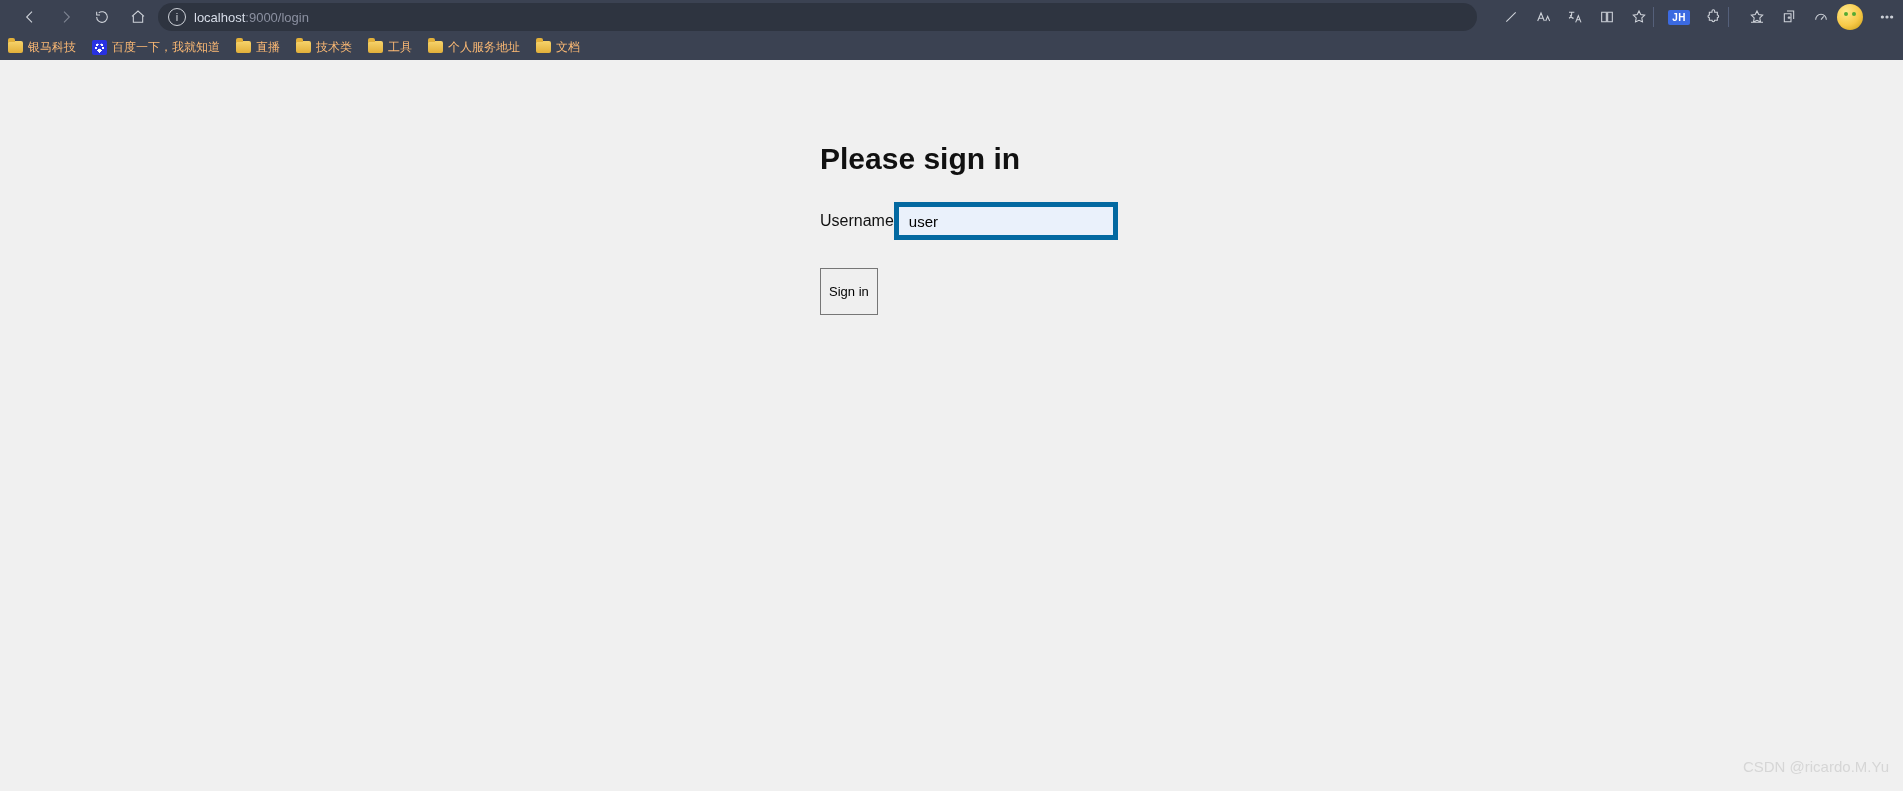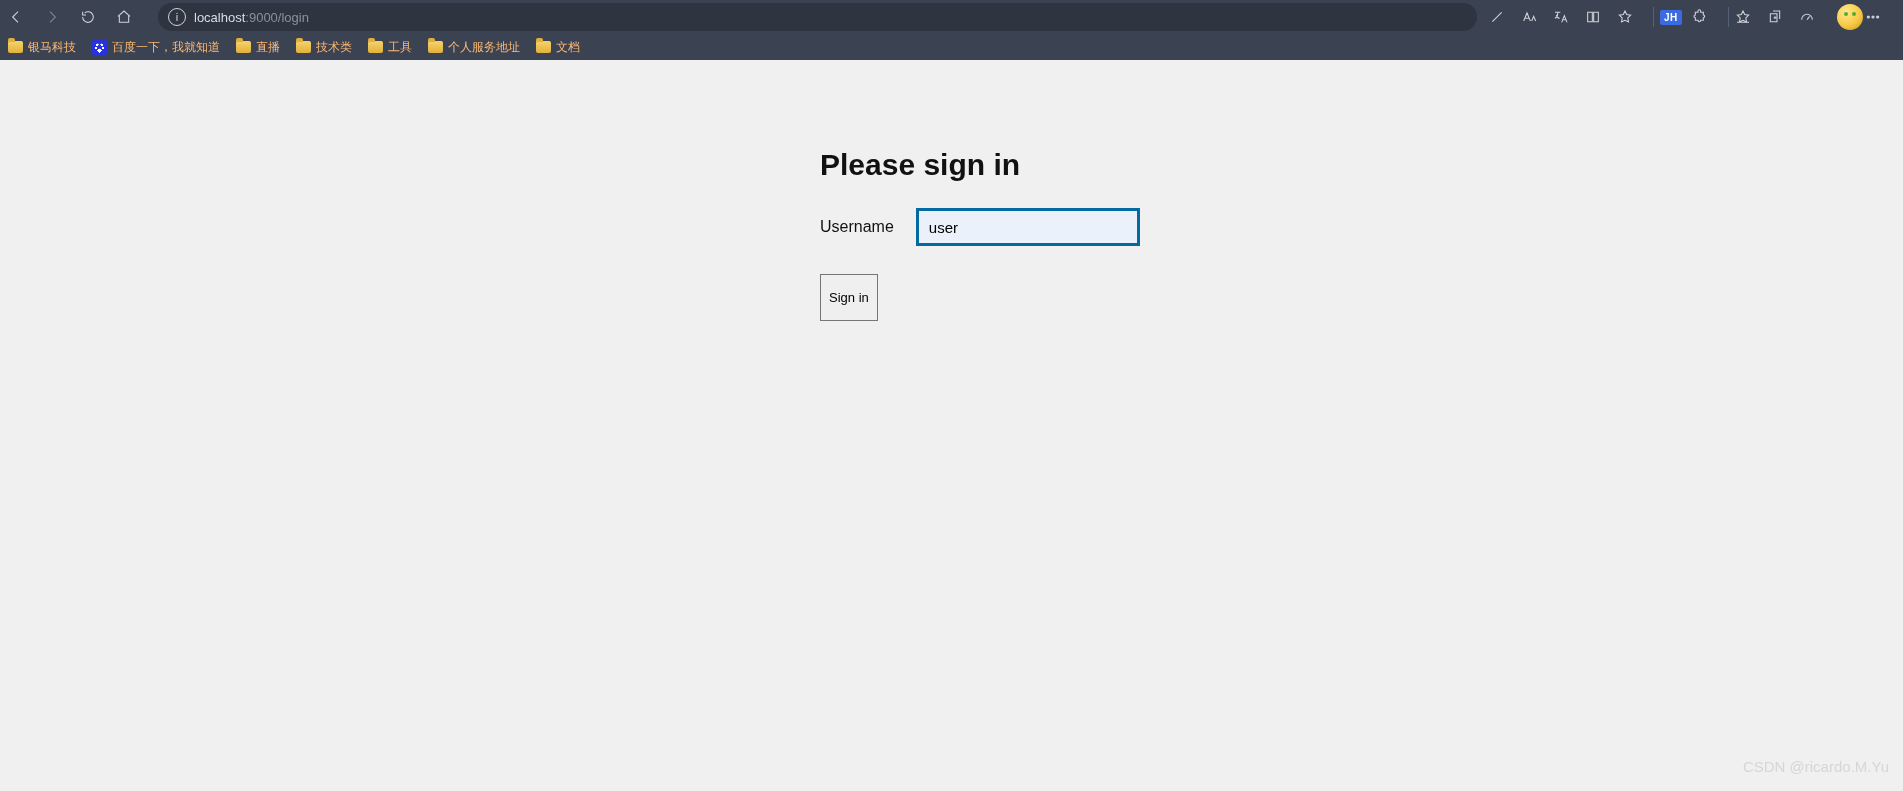--- a/index.html
+++ b/index.html
@@ -16,21 +16,21 @@
   .chrome { background: #3b4252; color: #d8dee9; }
   .toolbar {
     height: 34px;
     display: flex;
     align-items: center;
     padding: 0 8px;
     gap: 6px;
   }
   .nav-btn {
     width: 30px; height: 30px;
-    display: flex; align-items: center; justify-content: flex-start;
+    display: flex; align-items: center; justify-content: flex-end;
     border-radius: 4px;
     cursor: pointer;
     color: #cfd3da;
   }
   .nav-btn.disabled { color: #7f8593; cursor: default; }
   .nav-btn svg { width: 16px; height: 16px; stroke: currentColor; fill: none; stroke-width: 1.6; }
   .addr-wrap {
     flex: 1 1 auto;
     display: flex; align-items: center;
     background: #2e3440;
@@ -107,40 +107,40 @@
   }
 
   
   .viewport {
     position: absolute;
     left: 0; right: 0; top: 60px; bottom: 0;
     background: #f0f0f0;
   }
   .login-box {
     position: absolute;
-    left: 820px; top: 88px; 
+    left: 820px; top: 82px; 
     width: 340px;
   }
   .login-box h1 {
     font-size: 30px; font-weight: 700; color: #111;
     margin-bottom: 26px;
   }
   .row {
-    display: flex; align-items: center; gap: 22px;
+    display: flex; align-items: center; gap: 0;
     margin-bottom: 28px;
   }
   .row label {
     font-size: 16px; color: #111;
   }
   .row input[type=text], .row input[type=password] {
     height: 38px;
     padding: 4px 10px;
     font-size: 15px;
     background: #eaf1fb;
-    border: 3px solid #0369a1;
+    border: 5px solid #0369a1;
     outline: none;
   }
   #username-input { width: 224px; }
   #password-input { width: 224px; border: 2px solid #111; }
   .signin-btn {
     font-size: 13px;
     padding: 15px 8px;
     background: #efefef;
     border: 1px solid #767676;
     cursor: pointer;

